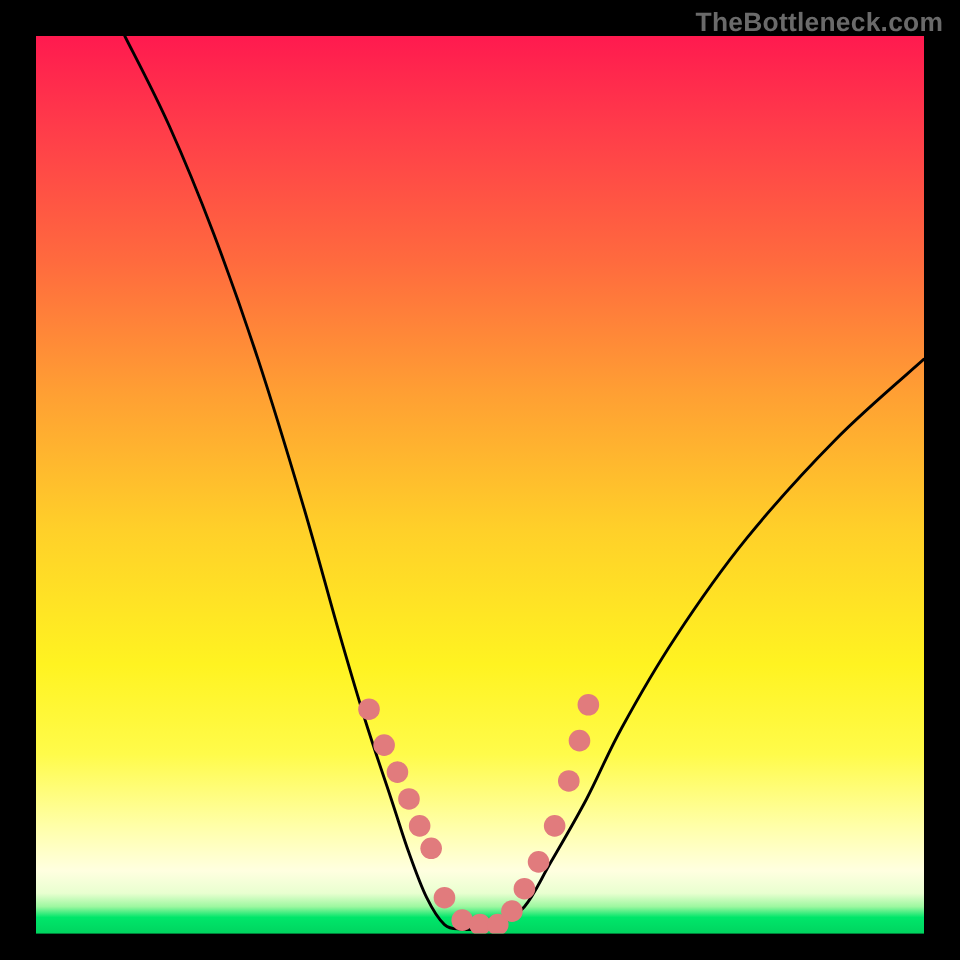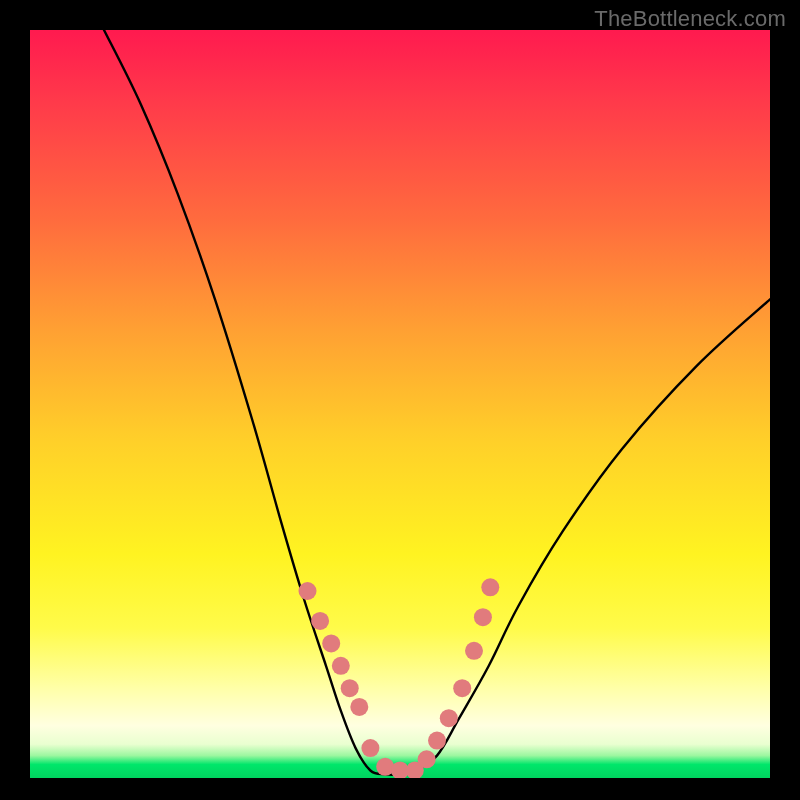--- a/index.html
+++ b/index.html
@@ -40,20 +40,21 @@
     );
   }
   .watermark {
     position: absolute;
     top: 6px;
     right: 14px;
     color: #6a6a6a;
     font-size: 22px;
     letter-spacing: 0.2px;
     user-select: none;
+    font-weight: bold;
   }
   svg.curve {
     position: absolute;
     left: 0;
     top: 0;
     width: 740px;
     height: 748px;
   }
   .dot {
     fill: #e17b7d;

